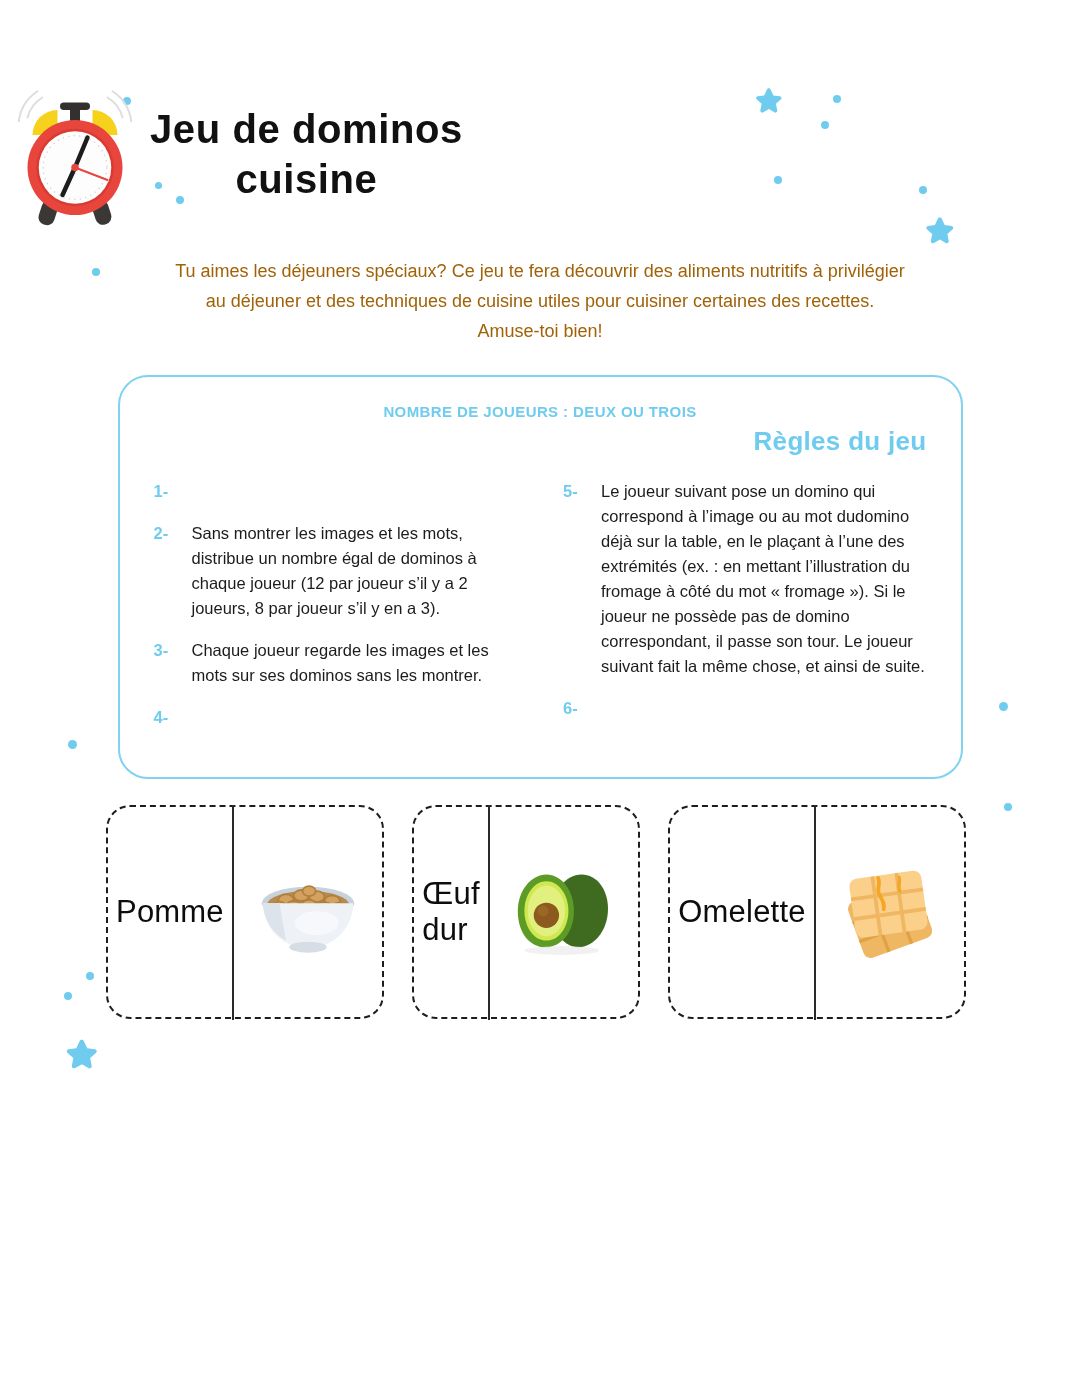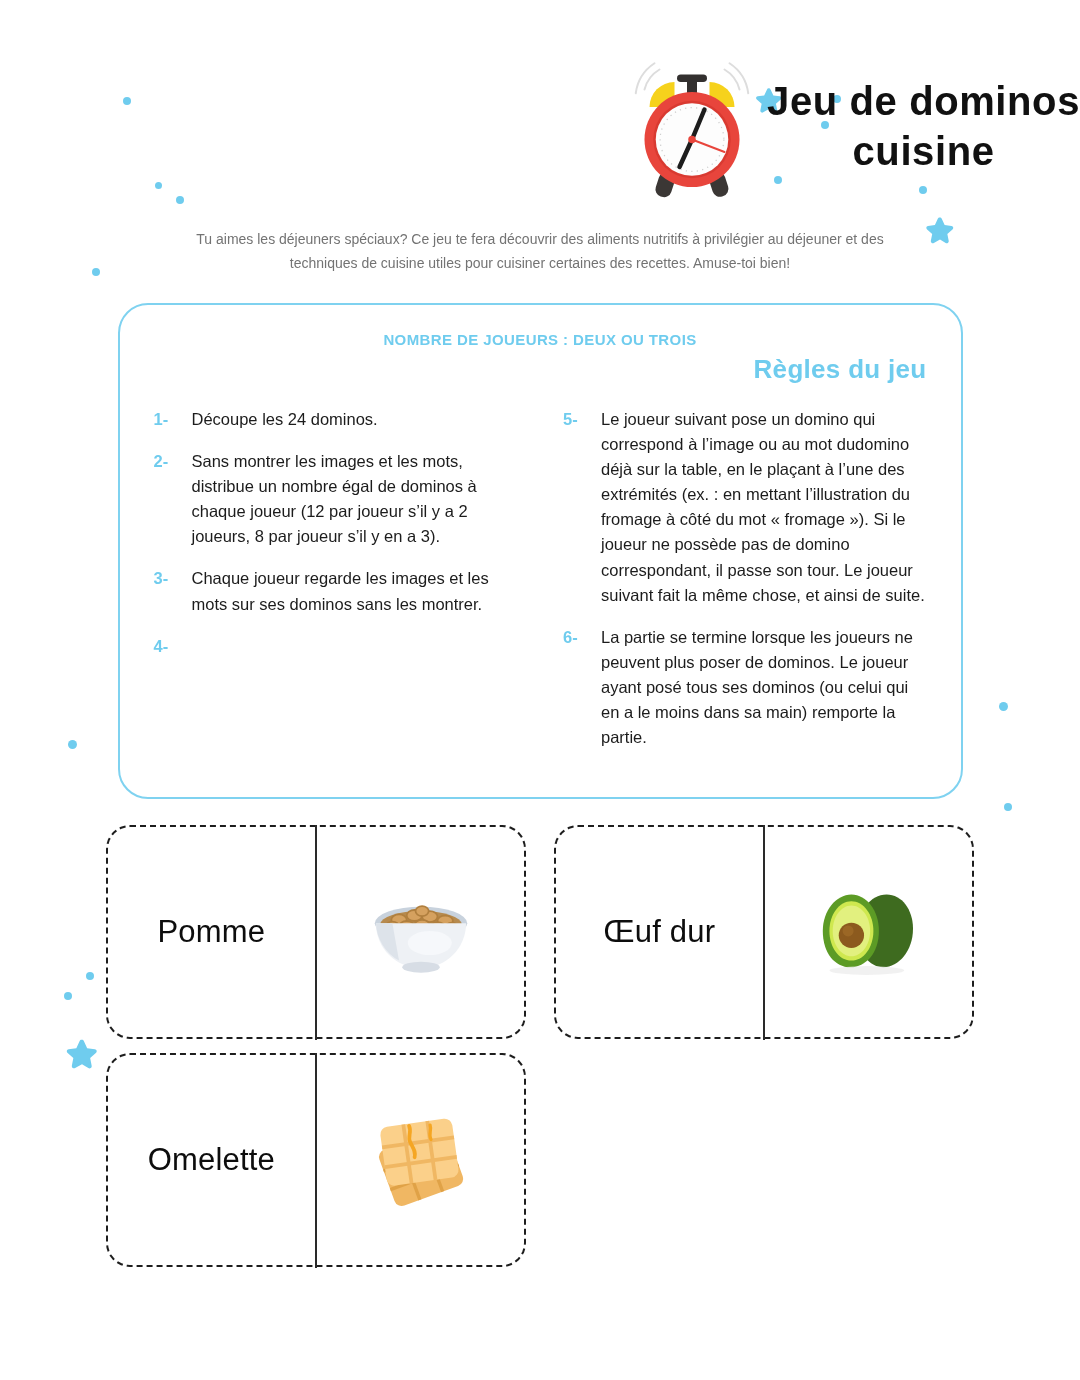--- a/index.html
+++ b/index.html
@@ -30,44 +30,44 @@
     color: #6FCCEE;
     line-height: 0;
   }
 
   
   .header {
     position: relative;
     z-index: 2;
     display: flex;
     align-items: center;
-    justify-content: flex-end;
-    padding-top: 52px;
+    justify-content: flex-start;
+    padding-top: 80px;
   }
   .clock-wrap { width: 150px; height: 150px; flex: none; }
 
   .title {
     font-size: 40px;
     font-weight: 700;
     color: #111111;
     text-align: center;
     line-height: 1.24;
     letter-spacing: 0.6px;
     max-width: 430px;
   }
 
   .intro {
     position: relative;
     z-index: 2;
     width: 730px;
     margin: 26px auto 0;
     text-align: center;
-    font-size: 14px;
+    font-size: 18px;
     line-height: 1.68;
-    color: #737373;
+    color: #a16207;
   }
 
   
   .rules-panel {
     position: relative;
     z-index: 2;
     margin: 28px auto 12px;
     width: 845px;
     border: 2.5px solid #7FD2F0;
     border-radius: 30px;
@@ -114,21 +114,21 @@
   }
   .rule-text { flex: 1; }
 
   
   .dominos {
     position: relative;
     z-index: 2;
     margin: 26px auto 0;
     width: 868px;
     display: grid;
-    grid-template-columns: 1fr 1fr;
+    grid-template-columns: 1fr 1fr 1fr 1fr;
     gap: 14px 28px;
   }
   .domino {
     height: 214px;
     border: 2.5px dashed #1d1d1d;
     border-radius: 24px;
     display: flex;
     align-items: stretch;
     background: #fff;
     position: relative;
@@ -224,21 +224,20 @@
 <p class="intro">Tu aimes les déjeuners spéciaux? Ce jeu te fera découvrir des aliments nutritifs à privilégier au déjeuner et des techniques de cuisine utiles pour cuisiner certaines des recettes. Amuse-toi bien!</p>
 
 <section class="rules-panel">
   <div class="players-line">NOMBRE DE JOUEURS : DEUX OU TROIS</div>
   <h2 class="rules-heading">Règles du jeu</h2>
 
   <div class="rules-cols">
     <div class="rules-col">
       <div class="rule">
         <span class="rule-num">1-</span>
-        <span class="rule-text">Découpe les 24 dominos.</span>
       </div>
       <div class="rule">
         <span class="rule-num">2-</span>
         <span class="rule-text">Sans montrer les images et les mots, distribue un nombre égal de dominos à chaque joueur (12 par joueur s’il y a 2 joueurs, 8 par joueur s’il y en a 3).</span>
       </div>
       <div class="rule">
         <span class="rule-num">3-</span>
         <span class="rule-text">Chaque joueur regarde les images et les mots sur ses dominos sans les montrer.</span>
       </div>
       <div class="rule">
@@ -246,21 +245,20 @@
       </div>
     </div>
 
     <div class="rules-col">
       <div class="rule">
         <span class="rule-num">5-</span>
         <span class="rule-text">Le joueur suivant pose un domino qui correspond à l’image ou au mot dudomino déjà sur la table, en le plaçant à l’une des extrémités (ex. : en mettant l’illustration du fromage à côté du mot « fromage »). Si le joueur ne possède pas de domino correspondant, il passe son tour. Le joueur suivant fait la même chose, et ainsi de suite.</span>
       </div>
       <div class="rule">
         <span class="rule-num">6-</span>
-        <span class="rule-text">La partie se termine lorsque les joueurs ne peuvent plus poser de dominos. Le joueur ayant posé tous ses dominos (ou celui qui en a le moins dans sa main) remporte la partie.</span>
       </div>
     </div>
   </div>
 </section>
 
 <section class="dominos">
 
   <div class="domino">
     <div class="domino-half">
       <span class="domino-word">Pomme</span>

